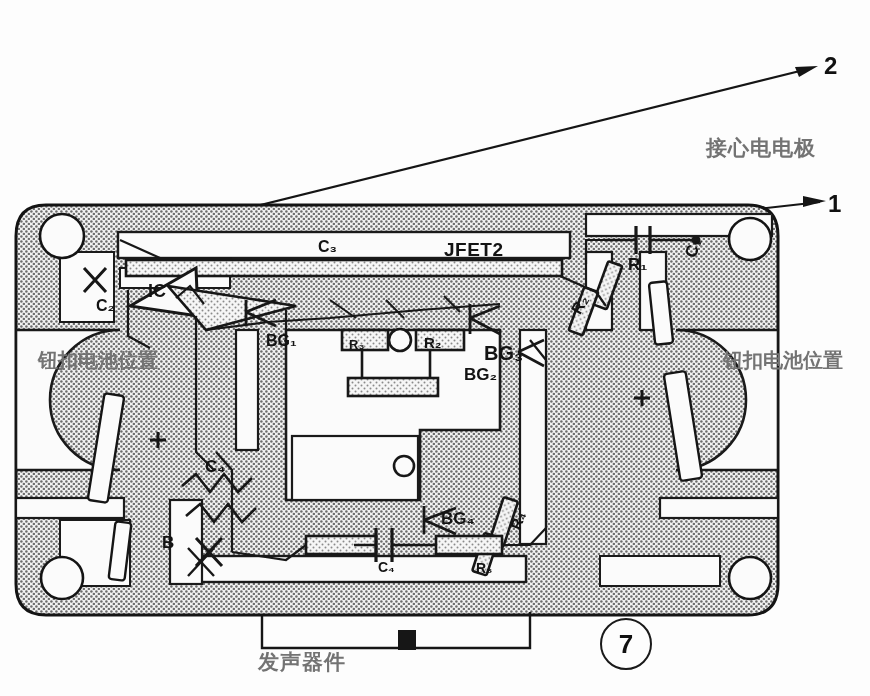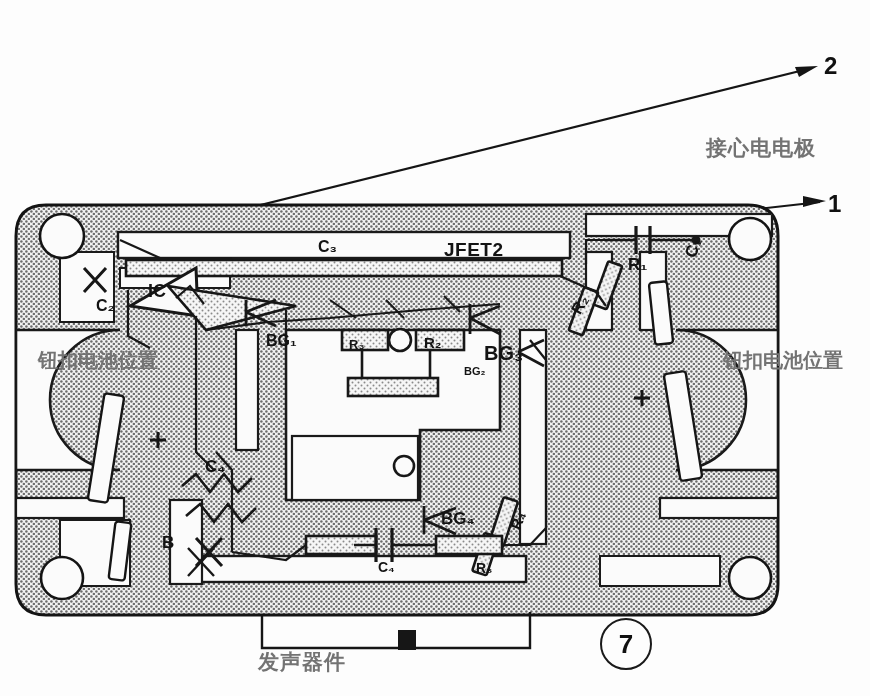--- a/index.html
+++ b/index.html
@@ -31,21 +31,21 @@
   #c-jfet2{left:412px;top:239px;font-size:19px;letter-spacing:.5px;margin-left:32px;}
   #c-ic{left:148px;top:281px;font-size:18px;}
   #c-c2{left:96px;top:297px;font-size:16px;}
   #c-c1{left:684px;top:238px;font-size:17px;transform:rotate(-72deg);}
   #c-r1{left:620px;top:255px;font-size:17px;padding-left:8px;}
   #c-r2b{left:571px;top:296px;font-size:16px;transform:rotate(-60deg);}
   #c-bg1{left:266px;top:332px;font-size:16px;}
   #c-r3{left:349px;top:337px;font-size:13px;}
   #c-r2{left:424px;top:334px;font-size:15px;}
   #c-bg3{left:484px;top:342px;font-size:20px;text-align:right;}
-  #c-bg2{left:464px;top:365px;font-size:11px;text-align:right;}
+  #c-bg2{left:464px;top:365px;font-size:17px;text-align:right;}
   #c-c4l{left:205px;top:457px;font-size:17px;}
   #c-bg4{left:441px;top:509px;font-size:17px;}
   #c-r4{left:509px;top:512px;font-size:15px;transform:rotate(-70deg);}
   #c-b{left:162px;top:533px;font-size:17px;}
   #c-c4{left:378px;top:559px;font-size:14px;}
   #c-r5{left:476px;top:560px;font-size:14px;text-align:right;}
 
   #fignum{position:absolute;left:600px;top:618px;width:52px;height:52px;}
   #fignum .ring{width:48px;height:48px;border:2.5px solid #1a1a1a;border-radius:50%;
      display:flex;align-items:center;justify-content:center;

